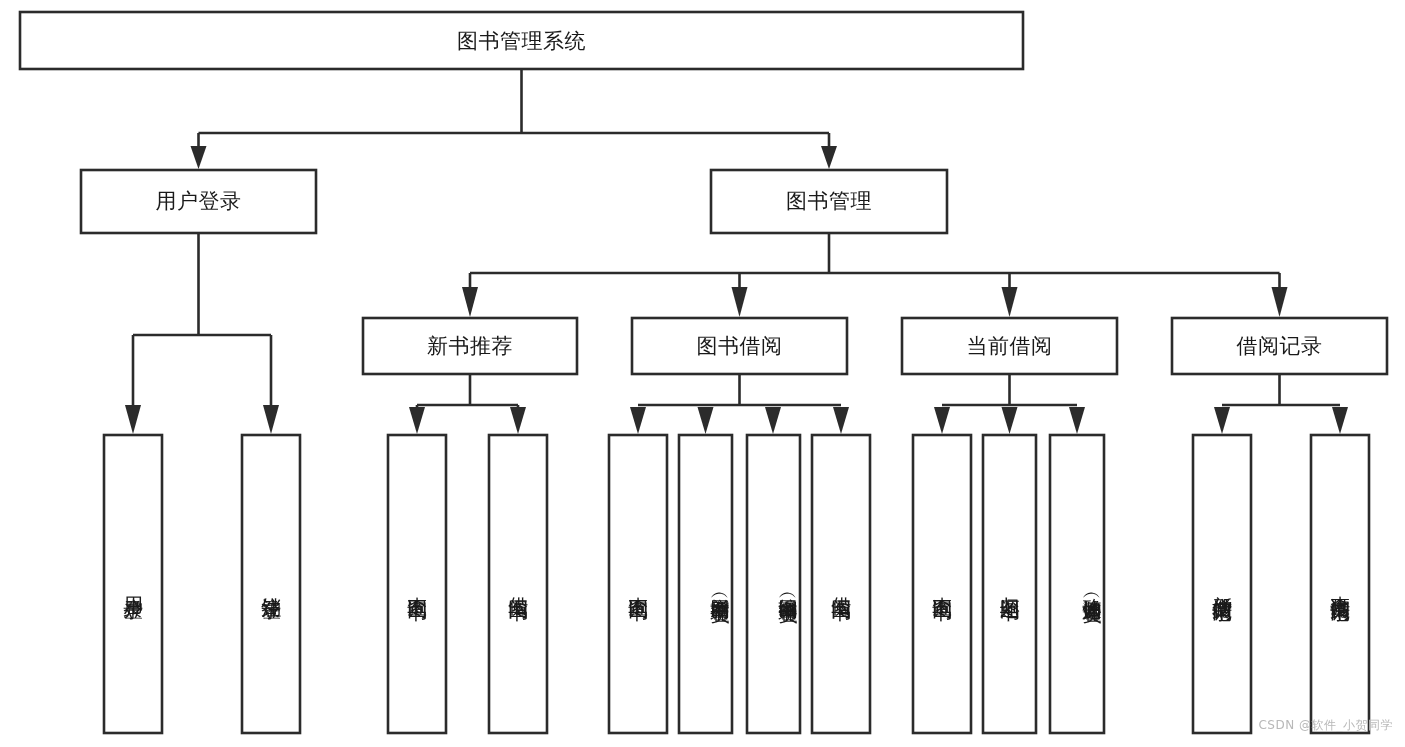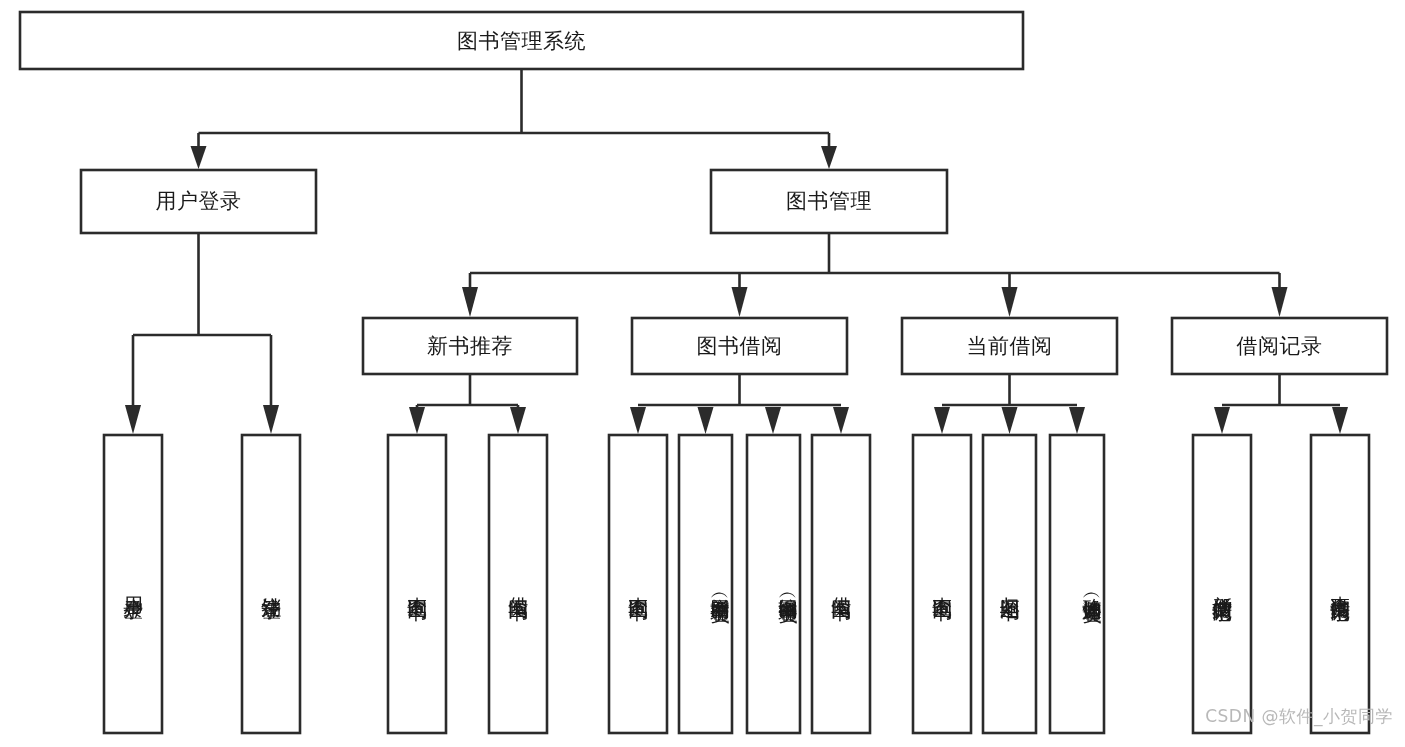--- a/index.html
+++ b/index.html
@@ -61,23 +61,23 @@
     color: #1a1a1a;
     letter-spacing: 1.5px;
     text-align: center;
     white-space: nowrap;
     user-select: none;
     pointer-events: none;
   }
   .watermark {
     position: absolute;
     right: 12px;
-    bottom: 17px;
-    font-family: "DejaVu Sans", "Liberation Sans", sans-serif;
-    font-size: 17px;
+    bottom: 11px;
+    font-family: "DejaVu Sans", "Liberation Sans", sans-serif;
+    font-size: 12px;
     color: #b8b8b8;
     letter-spacing: 0.5px;
     white-space: nowrap;
   }
 </style>
 </head>
 <body>
 
 <div id="diagram-root">
 

